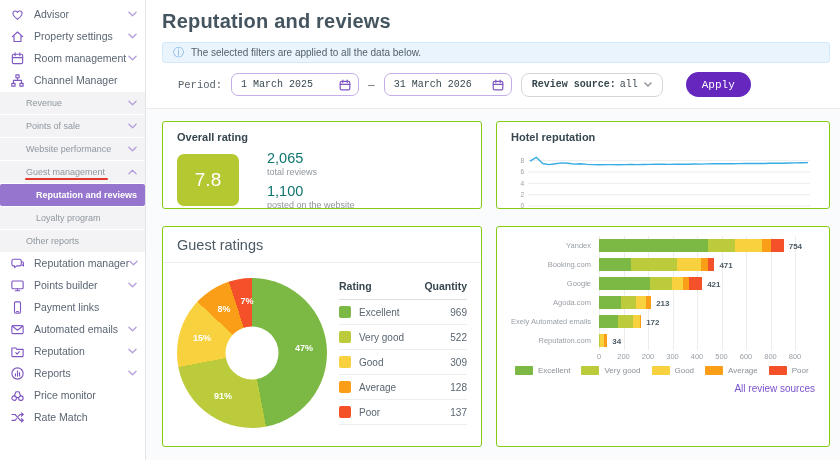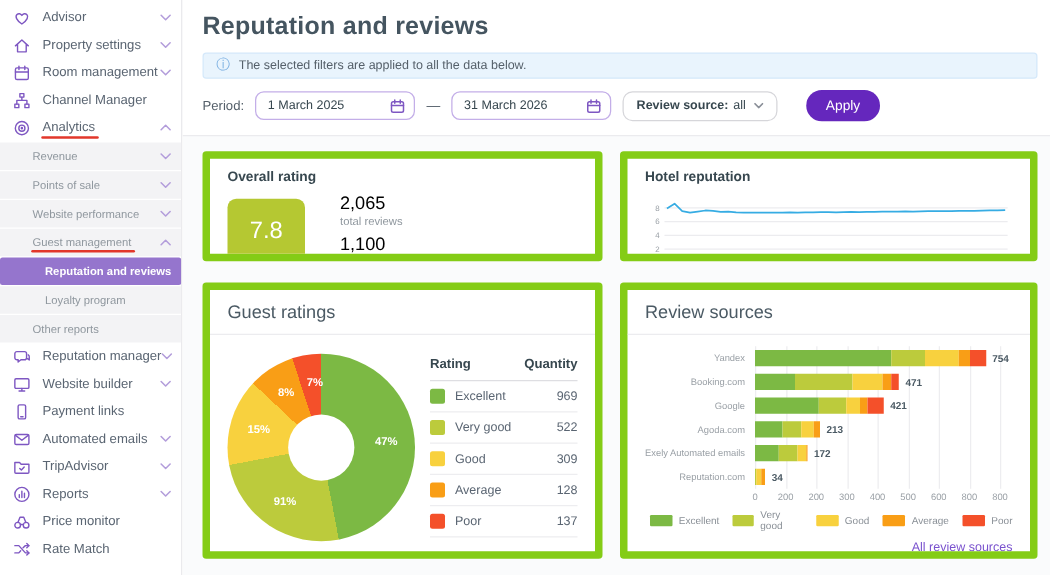--- a/index.html
+++ b/index.html
@@ -19,42 +19,42 @@
   .sb-label { position:relative; display:inline-block; white-space:nowrap; }
   .underline-mark { position:absolute; left:-1px; right:-3px; bottom:-3px; height:2.5px; background:#E2372B; border-radius:1px; }
   .sb-chev { margin-left:auto; width:9px; height:6px; display:inline-flex; }
   .sb-chev svg { width:9px; height:6px; stroke:#B39DDB; stroke-width:1.4; fill:none; stroke-linecap:round; stroke-linejoin:round; }
 
   
   .main { flex:1; height:460px; overflow:hidden; background:#fff; }
   h1 { font-size:20px; font-weight:bold; color:#455560; margin:10px 16px 9px 16px; letter-spacing:.2px; }
   .banner { margin:0 10px 9px 16px; background:#E9F4FD; border:1px solid #D4E8FA; border-radius:3px; padding:4px 10px; font-size:10px; color:#55606a; display:flex; align-items:center; gap:7px; }
   .info-ic { color:#74abe0; font-size:11px; line-height:1; }
-  .filters { margin:0 10px 11px 16px; display:flex; align-items:center; gap:9px; }
+  .filters { margin:0 10px 11px 32px; display:flex; align-items:center; gap:9px;font-family:Liberation Mono, monospace; }
   .flabel { font-size:10.5px; color:#55606a; }
   .datefield { display:flex; align-items:center; justify-content:space-between; width:128px; height:23px; border:1.4px solid #C3AEE8; border-radius:7px; padding:0 7px 0 9px; font-size:10px; color:#37474f; cursor:pointer; background:#fff; }
   .cal { display:inline-flex; width:12px; height:12px; }
   .cal svg { width:12px; height:12px; stroke:#7E57C2; stroke-width:1.2; fill:none; stroke-linecap:round; }
   .dash { color:#55606a; font-size:11px; }
   .dropdown { display:flex; align-items:center; gap:4px; height:24px; border:1px solid #d6d6da; border-radius:8px; padding:0 10px; font-size:10px; color:#37474f; cursor:pointer; background:#fff; }
   .dropdown b { font-weight:bold; }
   .dd-chev { display:inline-flex; width:8px; height:5px; margin-left:2px; }
   .dd-chev svg { width:8px; height:5px; stroke:#8a8f98; stroke-width:1.4; fill:none; stroke-linecap:round; }
   .apply { margin-left:14px; background:#6527BD; color:#fff; border:none; border-radius:13px; height:25px; padding:0 16px; font-size:11px; font-family:inherit; cursor:pointer; }
 
   .content { border-top:1px solid #ebebee; background:#fafbfc; height:100%; padding:12px 10px 0 16px;
              display:grid; grid-template-columns:320px 1fr; grid-template-rows:88px 221px; gap:17px 14px; align-items:stretch; }
-  .card { background:#fff; border:6px solid #84cc16; border-radius:3px; overflow:hidden; }
+  .card { background:#fff; border:1px solid #84cc16; border-radius:3px; overflow:hidden; }
 
   .c-overall, .c-hotel { padding:9px 14px; }
   .ctitle-sm { font-size:11px; font-weight:bold; color:#37474f; margin-bottom:7px; }
   .orow { display:flex; align-items:center; gap:28px; }
   .score { width:62px; height:52px; background:#B5C832; border-radius:7px; color:#fff; font-size:19px; display:flex; align-items:center; justify-content:center; }
   .stats { display:flex; flex-direction:column; gap:6px; }
-  .num { font-size:14.5px; color:#000000; }
+  .num { font-size:14.5px; color:#0f766e; }
   .sub { font-size:9px; color:#8f979e; margin-top:1px; }
 
   .chead { font-size:14.5px; color:#4b5a64; padding:10px 14px 9px 14px; border-bottom:1px solid #ececef; }
   .gbody { display:flex; padding:10px 14px; }
   .donut-wrap { position:relative; width:150px; height:150px; min-width:150px; border-radius:50%; margin-top:5px; }
   .donut-hole { position:absolute; left:50%; top:50%; width:53px; height:53px; background:#fff; border-radius:50%; transform:translate(-50%,-50%); }
   .pie-label { position:absolute; transform:translate(-50%,-50%); color:#fff; font-size:9px; font-weight:bold; }
   .gtable { flex:1; margin-left:12px; margin-top:2px; }
   .gthead { display:flex; justify-content:space-between; font-size:10.5px; font-weight:bold; color:#37474f; padding:5px 0 7px 0; border-bottom:1px solid #dedee2; }
   .g-row { display:flex; align-items:center; height:25px; border-bottom:1px solid #ededf0; font-size:10px; color:#5a6572; }
@@ -126,35 +126,20 @@
       <span class="sb-ic">
         <svg viewBox="0 0 16 16">
           <rect x="6.3" y="2" width="3.4" height="3"></rect>
           <rect x="2" y="11" width="3.4" height="3"></rect>
           <rect x="10.6" y="11" width="3.4" height="3"></rect>
           <path d="M8 5v2.8M8 7.8H3.7V11M8 7.8h4.3V11"></path>
         </svg>
       </span>
       <span class="sb-label">Channel Manager</span>
     </div>
-    <div class="sb-item lvl0">
-      <span class="sb-ic">
-        <svg viewBox="0 0 16 16">
-          <circle cx="8" cy="8" r="5.6"></circle>
-          <circle cx="8" cy="8" r="2.6"></circle>
-          <circle cx="8" cy="8" r="0.5"></circle>
-        </svg>
-      </span>
-      <span class="sb-label">Analytics<span class="underline-mark"></span></span>
-      <span class="sb-chev">
-        <svg viewBox="0 0 10 6">
-          <path d="M1 5l4-4 4 4"></path>
-        </svg>
-      </span>
-    </div>
     <div class="sb-item lvl1 sub">
       <span class="sb-label">Revenue</span>
       <span class="sb-chev">
         <svg viewBox="0 0 10 6">
           <path d="M1 1l4 4 4-4"></path>
         </svg>
       </span>
     </div>
     <div class="sb-item lvl1 sub">
       <span class="sb-label">Points of sale</span>
@@ -203,21 +188,21 @@
         </svg>
       </span>
     </div>
     <div class="sb-item lvl0">
       <span class="sb-ic">
         <svg viewBox="0 0 16 16">
           <rect x="2" y="3.2" width="12" height="8.2" rx="1"></rect>
           <path d="M8 11.4v2.2M5.6 13.6h4.8"></path>
         </svg>
       </span>
-      <span class="sb-label">Website builder</span>
+      <span class="sb-label">Points builder</span>
       <span class="sb-chev">
         <svg viewBox="0 0 10 6">
           <path d="M1 1l4 4 4-4"></path>
         </svg>
       </span>
     </div>
     <div class="sb-item lvl0">
       <span class="sb-ic">
         <svg viewBox="0 0 16 16">
           <rect x="4.8" y="2" width="6.4" height="12" rx="1.3"></rect>
@@ -240,21 +225,21 @@
         </svg>
       </span>
     </div>
     <div class="sb-item lvl0">
       <span class="sb-ic">
         <svg viewBox="0 0 16 16">
           <path d="M2 12.5V4.2h4l1.4 1.5H14v6.8a.9.9 0 0 1-.9.9H2.9a.9.9 0 0 1-.9-.9z"></path>
           <path d="M6.2 9.3l1.4 1.4 2.4-2.6"></path>
         </svg>
       </span>
-      <span class="sb-label">TripAdvisor</span>
+      <span class="sb-label">Reputation</span>
       <span class="sb-chev">
         <svg viewBox="0 0 10 6">
           <path d="M1 1l4 4 4-4"></path>
         </svg>
       </span>
     </div>
     <div class="sb-item lvl0">
       <span class="sb-ic">
         <svg viewBox="0 0 16 16">
           <circle cx="8" cy="8" r="6"></circle>
@@ -409,21 +394,20 @@
                 <span class="g-sw" style="background: rgb(244, 80, 42);"></span>
                 <span class="g-lb">Poor</span>
                 <span>137</span>
               </div>
             </div>
         </div>
       </div>
     </div>
 
     <div class="card c-sources">
-      <div class="chead">Review sources</div>
       <div class="sbody">
         <div class="rs-chart" id="rs-chart">
             <div class="rs-grid" style="height: 114px;">
               <div class="vline" style="left: 0%;"></div>
               <div class="vline" style="left: 12.5%;"></div>
               <div class="vline" style="left: 25%;"></div>
               <div class="vline" style="left: 37.5%;"></div>
               <div class="vline" style="left: 50%;"></div>
               <div class="vline" style="left: 62.5%;"></div>
               <div class="vline" style="left: 75%;"></div>

